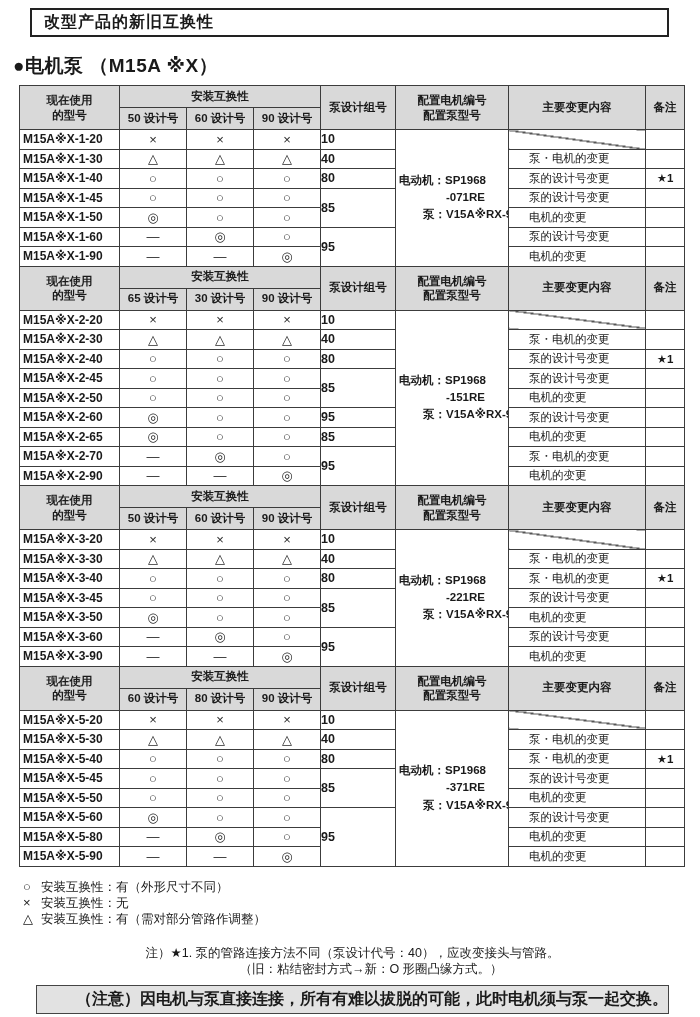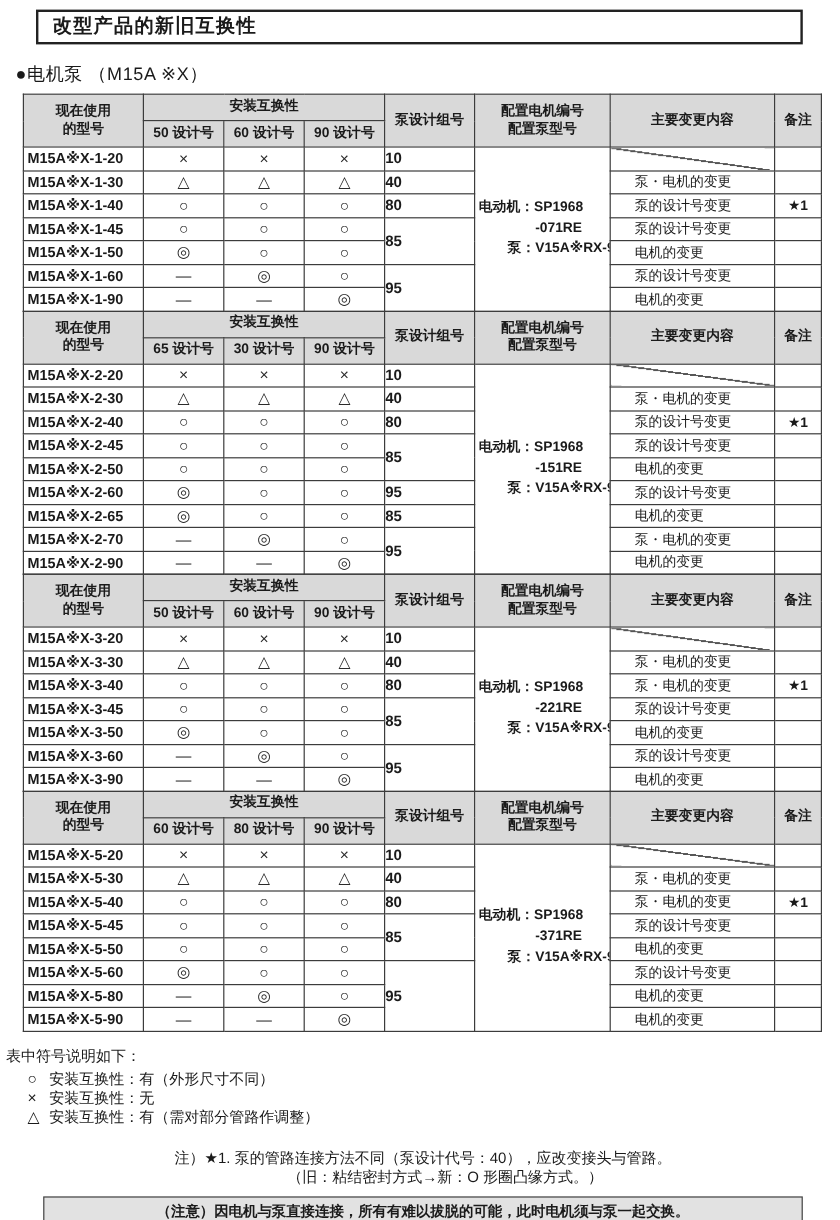--- a/index.html
+++ b/index.html
@@ -6,21 +6,21 @@
   body{
     width:700px;height:1017px;background:#ffffff;color:#1a1a1a;
     font-family:"Liberation Sans","DejaVu Sans",sans-serif;
     -webkit-font-smoothing:antialiased;
   }
   .title-box{
     margin:8px 31px 16px 30px;border:2px solid #222;
     padding:2px 12px;font-size:16px;font-weight:700;letter-spacing:1px;
   }
   .subtitle{
-    margin:7px 2px 6px 13px;font-size:15px;font-weight:400;letter-spacing:0.5px;
+    margin:7px 2px 6px 13px;font-size:19px;font-weight:700;letter-spacing:0.5px;
   }
   #tables{margin-left:19px;width:665px;}
   table.ct{
     border-collapse:collapse;table-layout:fixed;width:665px;margin-top:-1px;
   }
   table.ct:first-child{margin-top:0;}
   .ct th,.ct td{
     border:1px solid #3c3c3c;padding:0;overflow:hidden;white-space:nowrap;
   }
   .ct{border:1.5px solid #222;}
@@ -46,21 +46,21 @@
       #555 calc(50% + 0.7px),transparent calc(50% + 0.7px));
   }
   .legend{margin:12px 0 0 5px;font-size:12.5px;}
   .legend-intro{margin-bottom:2px;}
   .legend-item{padding-left:18px;line-height:1.22;}
   .legend-item .sym-g{display:inline-block;width:18px;font-size:13px;}
   .notes{margin:19px 0 0 5px;font-size:12.5px;line-height:1.25;text-align:center;}
   .note-line2{padding-left:37px;}
   .caution{
     margin:7px 31px 0 36px;border:1.5px solid #444;background:#e2e2e2;
-    text-align:center;font-size:12px;font-weight:700;padding:3px 0;
+    text-align:right;font-size:16px;font-weight:700;padding:3px 0;
   }
 </style>
 </head>
 <body>
 
 <div class="title-box">改型产品的新旧互换性</div>
 <div class="subtitle">●电机泵 （M15A ※X）</div>
 
 <div id="tables">
     <table class="ct">
@@ -489,21 +489,20 @@
           <td class="sym">—</td>
           <td class="sym">◎</td>
           <td class="chg">电机的变更</td>
           <td class="rmk"></td>
         </tr>
       </tbody>
     </table>
   </div>
 
 <div class="legend">
-  <div class="legend-intro">表中符号说明如下：</div>
   <div class="legend-item">
     <span class="sym-g">○</span><span>安装互换性：有（外形尺寸不同）</span>
   </div>
   <div class="legend-item">
     <span class="sym-g">×</span><span>安装互换性：无</span>
   </div>
   <div class="legend-item">
     <span class="sym-g">△</span><span>安装互换性：有（需对部分管路作调整）</span>
   </div>
 </div>

